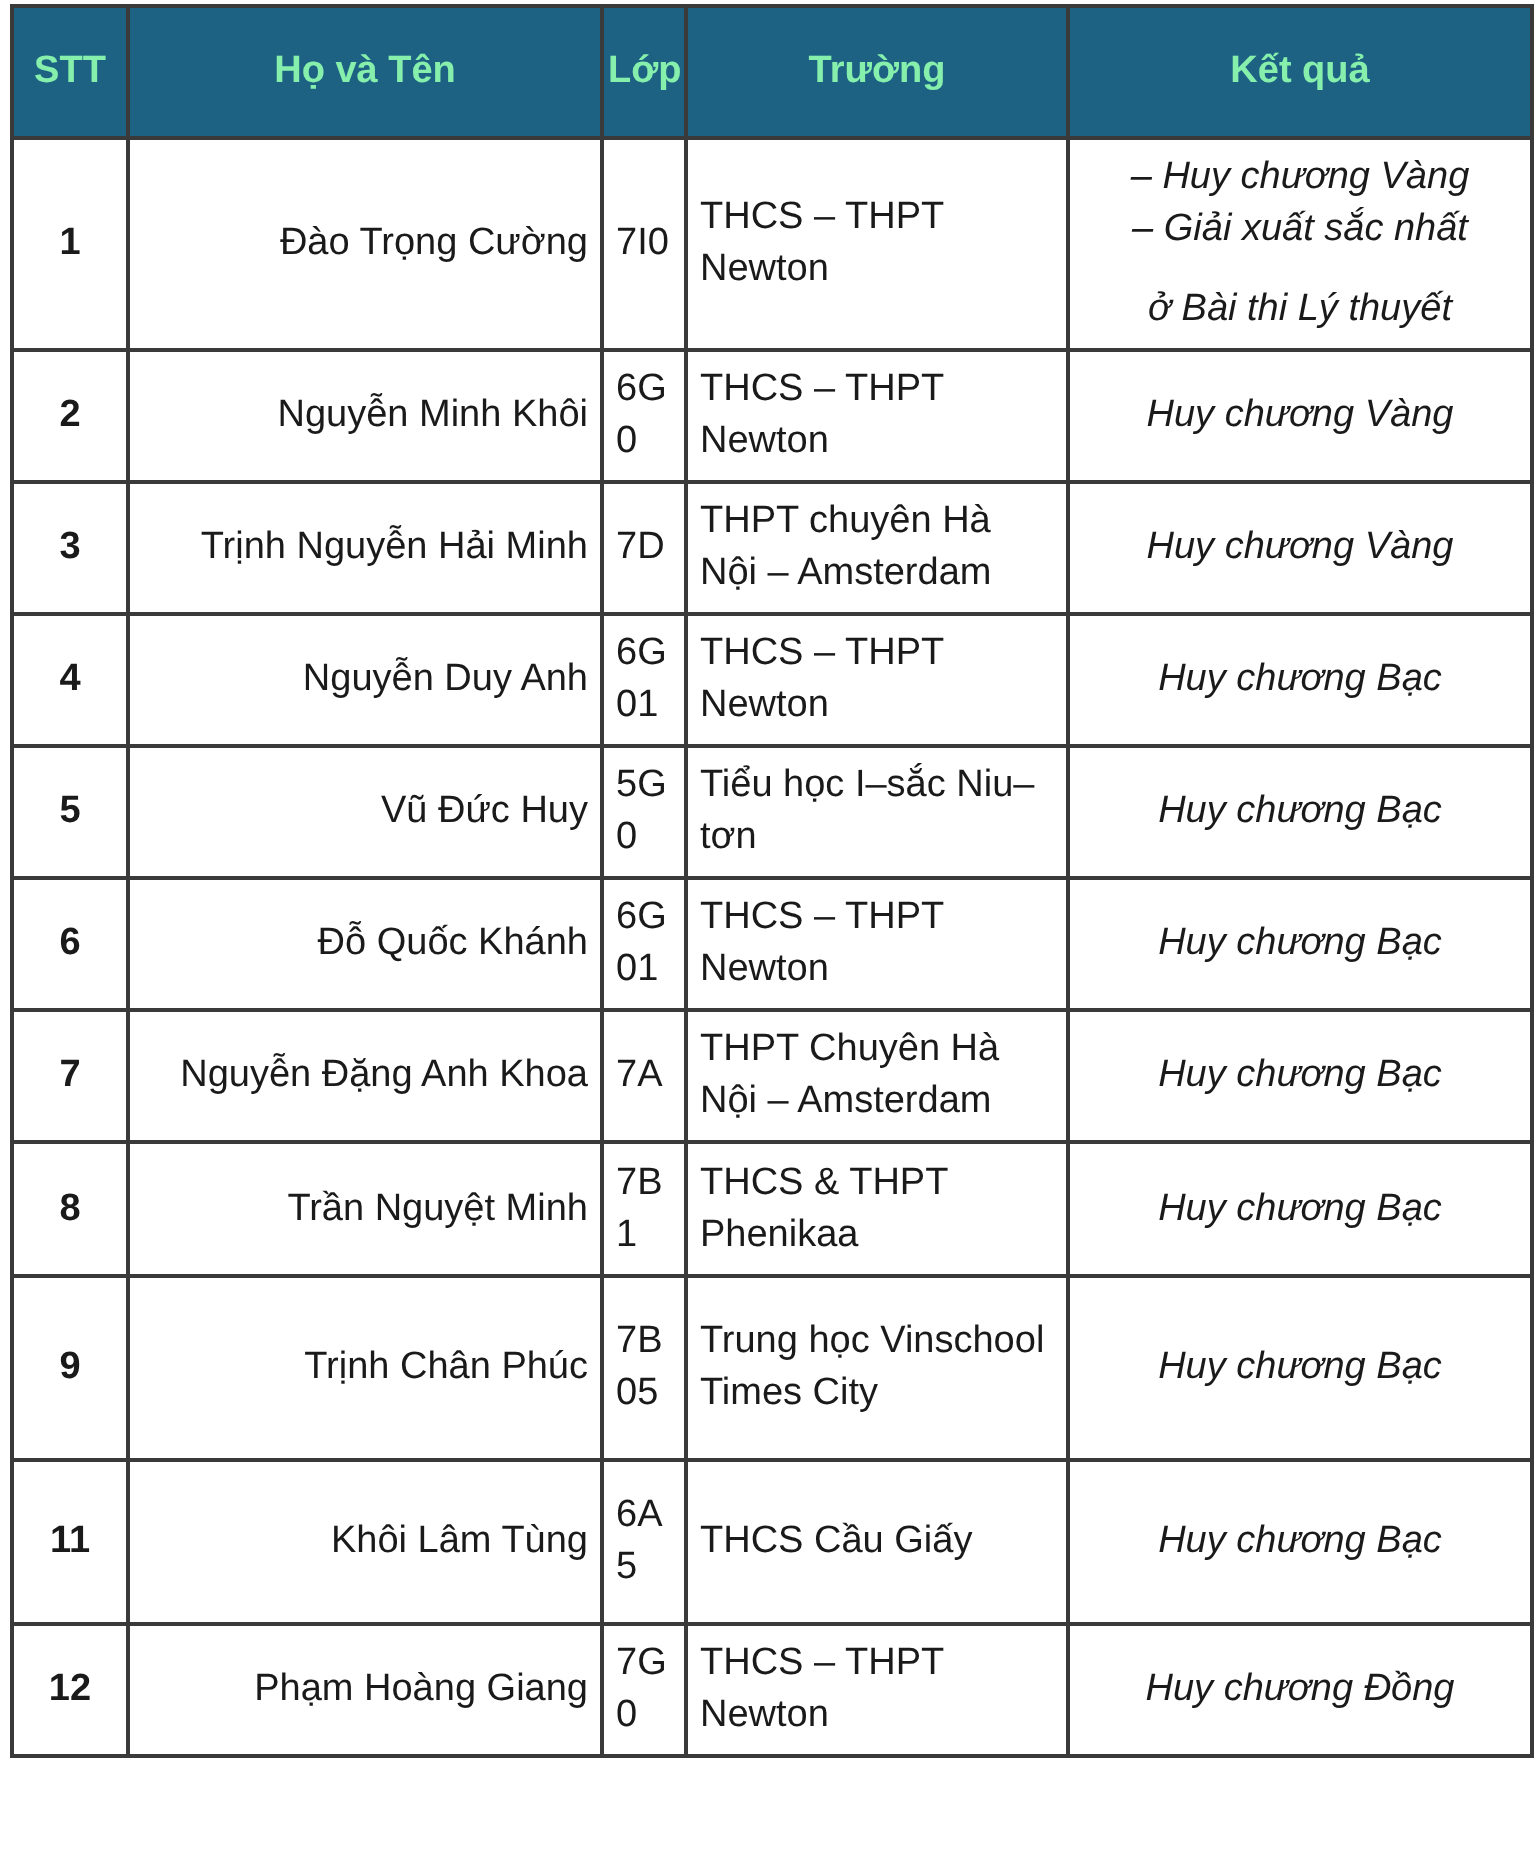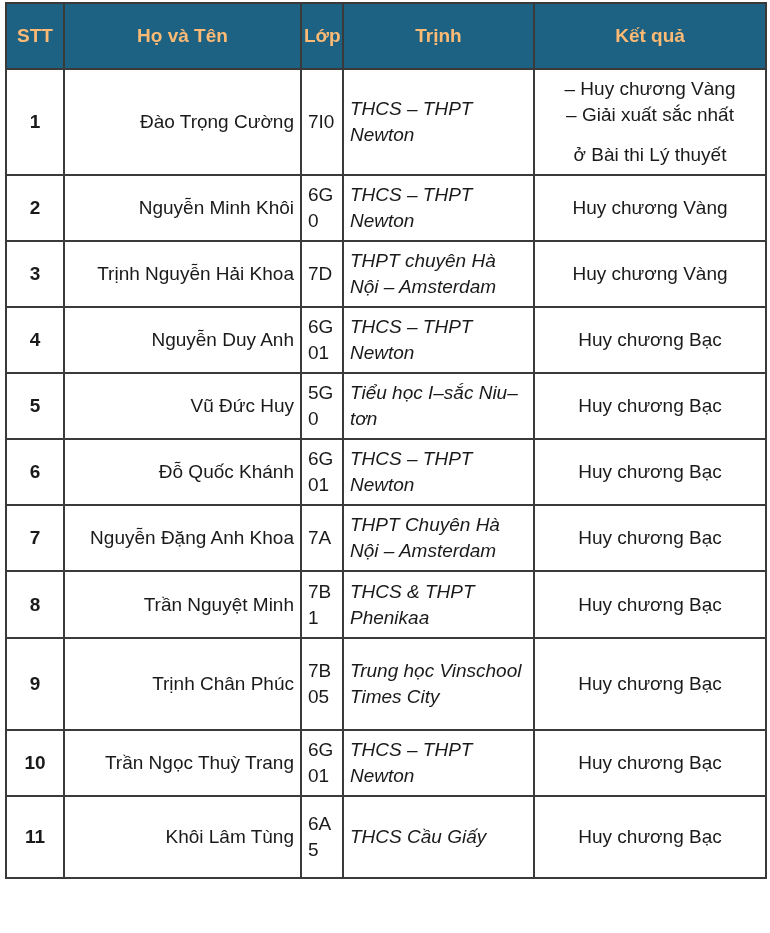--- a/index.html
+++ b/index.html
@@ -10,52 +10,52 @@
       width: 760px;
     }
     table.results th, table.results td {
       border: 2px solid #3a3a3a;
       font-size: 19px; line-height: 26px;
       padding: 0 6px;
       vertical-align: middle;
     }
     table.results th {
       background: #1d6283;
-      color: #fdba74;
+      color: #86efac;
       font-weight: bold;
       text-align: center;
       height: 64px;
       font-size: 19px;
       padding: 0 2px;
     }
     td.stt { text-align: center; font-weight: bold; }
     td.name { text-align: right; padding-left: 6px; }
     td.class { text-align: left; padding: 0 2px; word-break: break-all; }
-    td.school { text-align: left; padding-left: 6px; font-style: italic; }
-    td.result { text-align: center; }
+    td.school { text-align: left; padding-left: 6px; }
+    td.result { text-align: center; font-style: italic; }
     .result-line { display: block; }
     .result-line.gap { margin-top: 14px; }
   </style>
 </head>
 <body>
 
 <table class="results">
   <colgroup>
     <col style="width:58px">
     <col style="width:237px">
     <col style="width:42px">
     <col style="width:191px">
     <col style="width:232px">
   </colgroup>
   <thead>
     <tr>
       <th>STT</th>
       <th>Họ và Tên</th>
       <th>Lớp</th>
-      <th>Trịnh</th>
+      <th>Trường</th>
       <th>Kết quả</th>
     </tr>
   </thead>
   <tbody id="rows">
     <tr style="height:106px">
       <td class="stt">1</td>
       <td class="name">Đào Trọng Cường</td>
       <td class="class">7I0</td>
       <td class="school">THCS – THPT Newton</td>
       <td class="result">
@@ -66,21 +66,21 @@
     </tr>
     <tr style="height:66px">
       <td class="stt">2</td>
       <td class="name">Nguyễn Minh Khôi</td>
       <td class="class">6G0</td>
       <td class="school">THCS – THPT Newton</td>
       <td class="result">Huy chương Vàng</td>
     </tr>
     <tr style="height:66px">
       <td class="stt">3</td>
-      <td class="name">Trịnh Nguyễn Hải Khoa</td>
+      <td class="name">Trịnh Nguyễn Hải Minh</td>
       <td class="class">7D</td>
       <td class="school">THPT chuyên Hà Nội – Amsterdam</td>
       <td class="result">Huy chương Vàng</td>
     </tr>
     <tr style="height:66px">
       <td class="stt">4</td>
       <td class="name">Nguyễn Duy Anh</td>
       <td class="class">6G01</td>
       <td class="school">THCS – THPT Newton</td>
       <td class="result">Huy chương Bạc</td>
@@ -113,28 +113,28 @@
       <td class="school">THCS &amp; THPT Phenikaa</td>
       <td class="result">Huy chương Bạc</td>
     </tr>
     <tr style="height:92px">
       <td class="stt">9</td>
       <td class="name">Trịnh Chân Phúc</td>
       <td class="class">7B05</td>
       <td class="school">Trung học Vinschool Times City</td>
       <td class="result">Huy chương Bạc</td>
     </tr>
-    <tr style="height:66px">
-      <td class="stt">10</td>
-      <td class="name">Trần Ngọc Thuỳ Trang</td>
-      <td class="class">6G01</td>
-      <td class="school">THCS – THPT Newton</td>
-      <td class="result">Huy chương Bạc</td>
-    </tr>
     <tr style="height:82px">
       <td class="stt">11</td>
       <td class="name">Khôi Lâm Tùng</td>
       <td class="class">6A5</td>
       <td class="school">THCS Cầu Giấy</td>
       <td class="result">Huy chương Bạc</td>
     </tr>
+    <tr style="height:66px">
+      <td class="stt">12</td>
+      <td class="name">Phạm Hoàng Giang</td>
+      <td class="class">7G0</td>
+      <td class="school">THCS – THPT Newton</td>
+      <td class="result">Huy chương Đồng</td>
+    </tr>
   </tbody>
 </table>
 
 </body></html>

